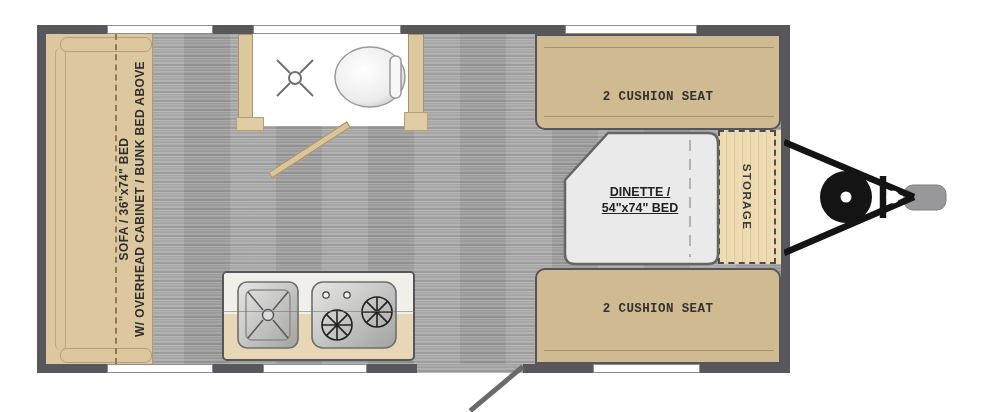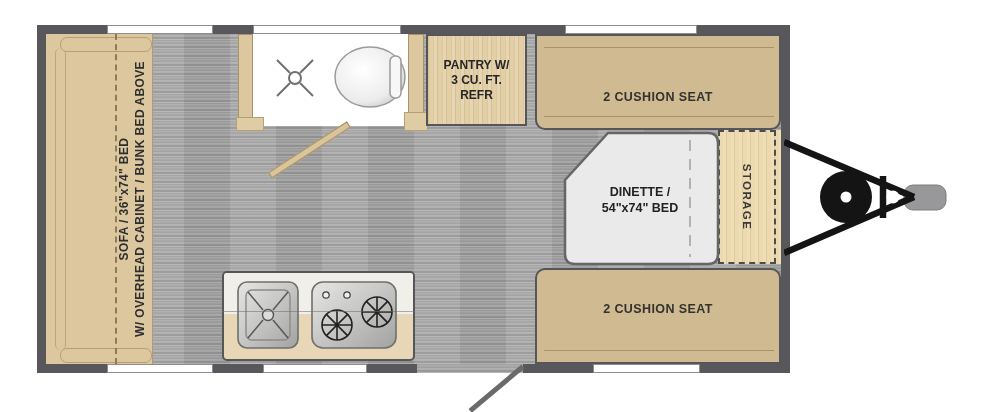--- a/index.html
+++ b/index.html
@@ -49,31 +49,31 @@
   .pantry{left:426px;top:34px;width:101px;height:92px;background:#e2cfa6;
         border:2px solid #55555a;z-index:3;
         background-image:repeating-linear-gradient(90deg, rgba(150,117,65,.16) 0 1px,
           rgba(255,255,255,0) 1px 5px, rgba(150,117,65,.08) 5px 6px, rgba(255,255,255,.14) 6px 9px);
         display:flex;align-items:center;justify-content:center;text-align:center;
         font-size:12px;font-weight:bold;color:#262626;line-height:15px;}
 
   .seat{left:535px;width:246px;height:96px;background:#cfba92;border:2px solid #55555a;z-index:3;
         font-size:12.5px;font-weight:bold;color:#33322f;letter-spacing:.4px;}
   .seat-line{position:absolute;left:7px;right:5px;height:0;border-top:1.5px solid #ab9268;}
-  .seat-label{position:absolute;left:0;right:0;text-align:center;}
+  .seat-label{position:absolute;left:0;right:0;text-align:center;font-family:Liberation Mono, monospace;}
 
   .storage-back{left:718px;top:130px;width:63px;height:134px;background:#ecd9ae;z-index:2;
         background-image:repeating-linear-gradient(90deg, rgba(150,117,65,.14) 0 1px,
           rgba(255,255,255,0) 1px 5px, rgba(255,255,255,.12) 5px 8px);}
   .storage-dash{left:718px;top:130px;width:58px;height:134px;border:2.5px dashed #4c4c4c;z-index:3;}
   .storage-label{position:absolute;left:50%;top:50%;transform:translate(-50%,-50%) rotate(90deg);
         font-size:11.5px;font-weight:bold;color:#3a3a3a;letter-spacing:1.4px;white-space:nowrap;}
 
   .dinette-text{left:575px;top:184px;width:130px;z-index:4;text-align:center;
-        font-size:12.5px;font-weight:bold;color:#222;line-height:16px;}
+        font-size:12.5px;font-weight:bold;color:#222;line-height:16px;text-decoration:underline;}
 
   .counter{left:222px;top:271px;width:193px;height:90px;background:#e7d7b7;
         border:2px solid #55555a;border-radius:5px;z-index:3;overflow:hidden;}
   .counter-top{position:absolute;left:0;top:0;width:100%;height:41px;background:#f1efe9;}
   .counter-split{left:222px;top:311px;width:193px;height:0;border-top:1.5px solid rgba(110,110,110,.55);z-index:5;}
 
   .door-line{transform-origin:left center;z-index:7;}
   .bath-door{left:270px;top:172px;width:94px;height:7px;background:#d9c49c;
         border:1px solid #a89062;transform:rotate(-33deg);}
   .entry-door{left:523px;top:364px;width:69px;height:5px;background:#6a6a6a;transform:rotate(140deg);}
@@ -123,27 +123,20 @@
       <radialGradient id="tg" cx="40%" cy="38%" r="75%">
         <stop offset="0%" stop-color="#ffffff"></stop>
           <stop offset="70%" stop-color="#ececec"></stop>
         <stop offset="100%" stop-color="#c2c2c2"></stop>
       </radialGradient>
     </defs>
     <ellipse cx="38" cy="32" rx="35" ry="30" fill="url(#tg)" stroke="#9a9a9a" stroke-width="1.5"></ellipse>
     <rect x="58" y="11" width="11" height="42" rx="5" fill="#f7f7f7" stroke="#9a9a9a" stroke-width="1.5"></rect>
   </svg>
 
-  <div class="abs pantry">
-    <div>
-      <div>PANTRY W/</div>
-      <div>3 CU. FT.</div>
-      <div>REFR</div>
-    </div>
-  </div>
 
   <div class="abs seat" style="top:34px;border-radius:0 0 10px 10px;">
     <div class="seat-line" style="top:11px;border-radius:8px;"></div>
     <div class="seat-line" style="bottom:11px;"></div>
     <div class="seat-label" style="top:54px;">2 CUSHION SEAT</div>
   </div>
 
   <div class="abs storage-back"></div>
   <div class="abs storage-dash">
     <div class="storage-label">STORAGE</div>

